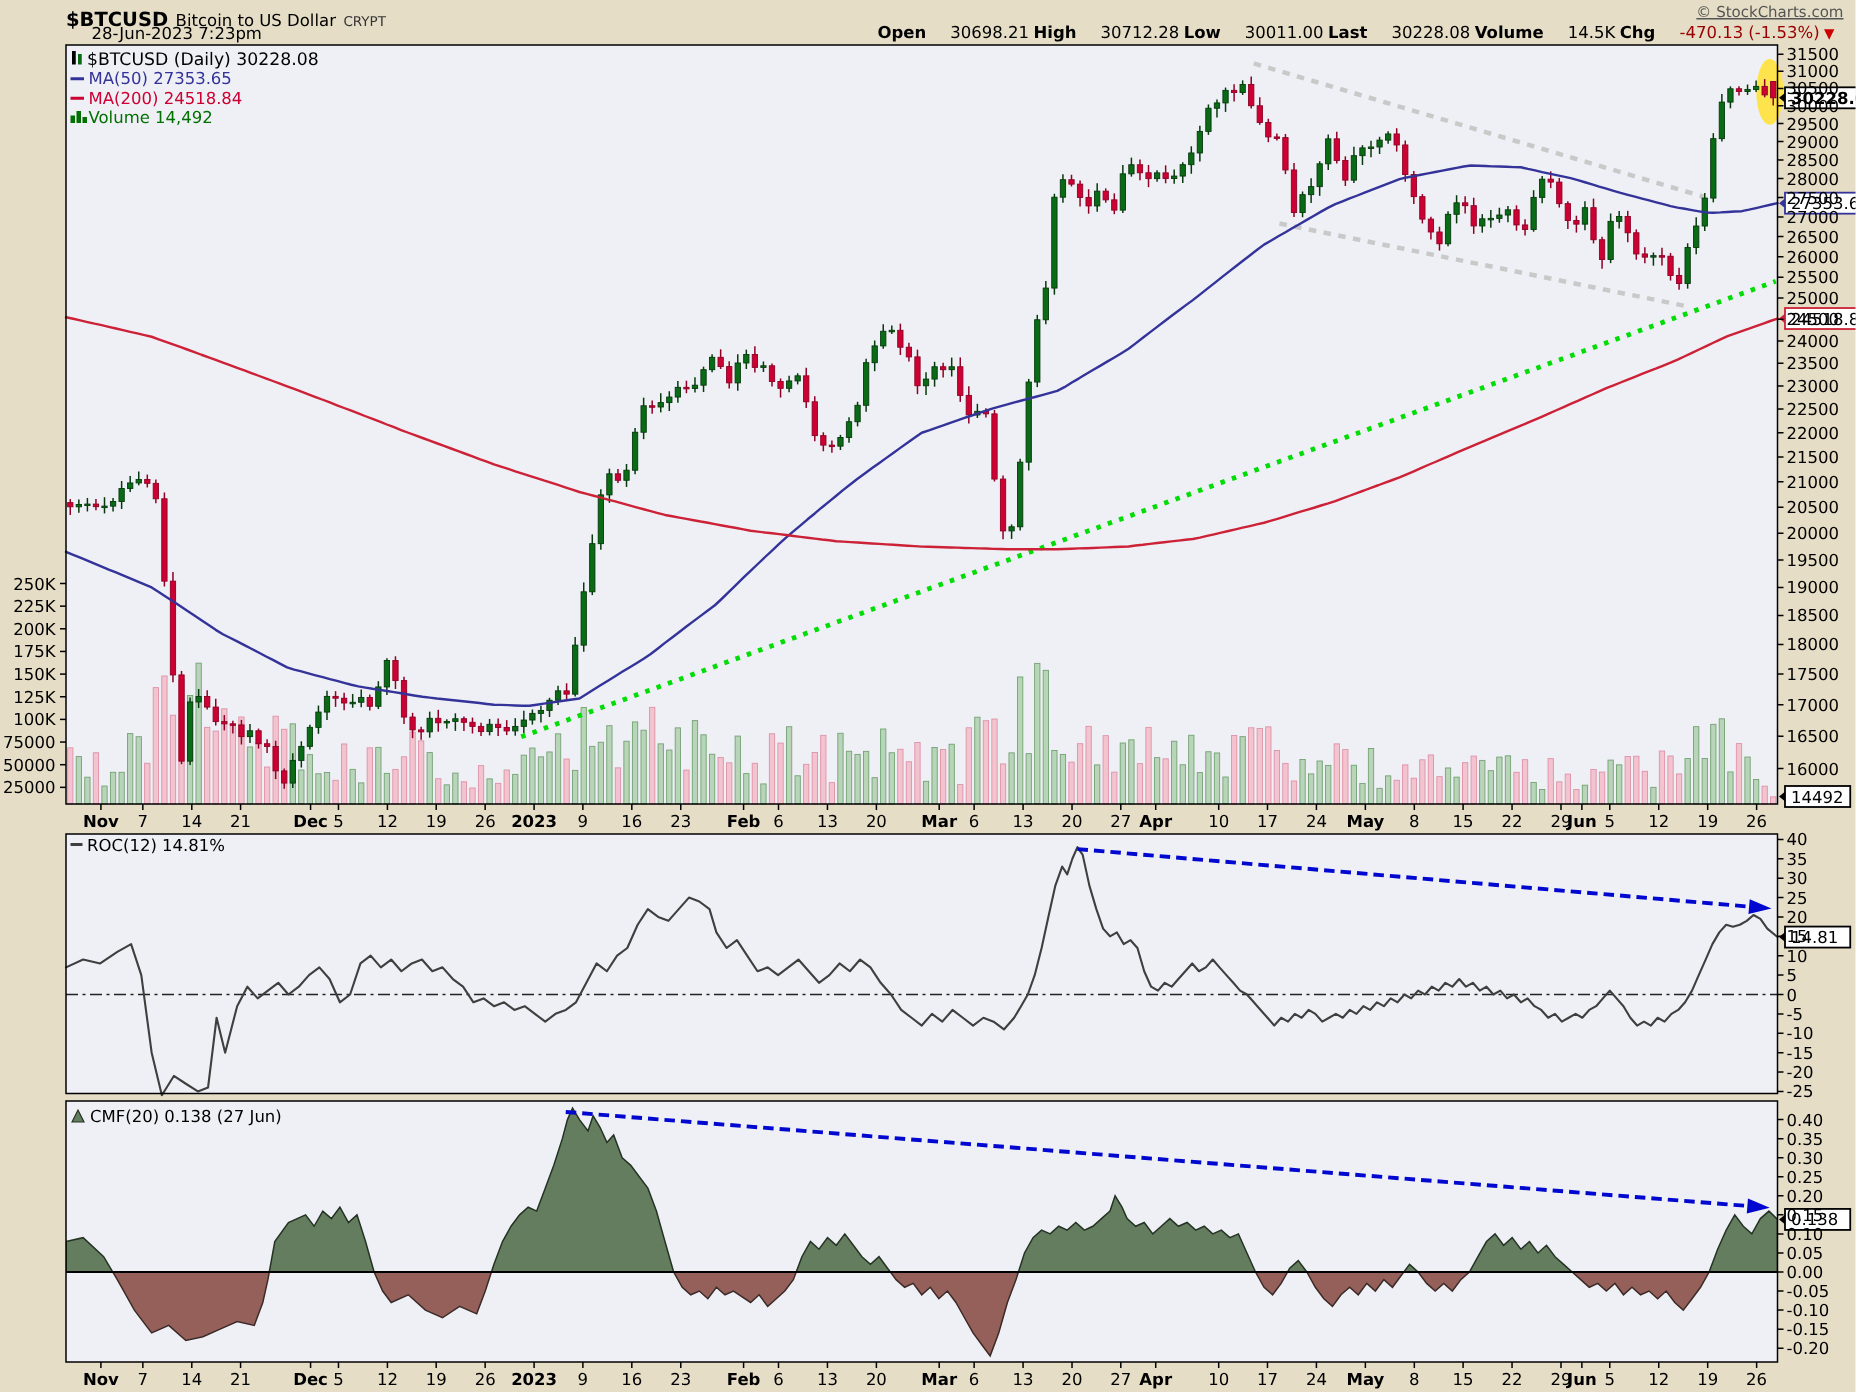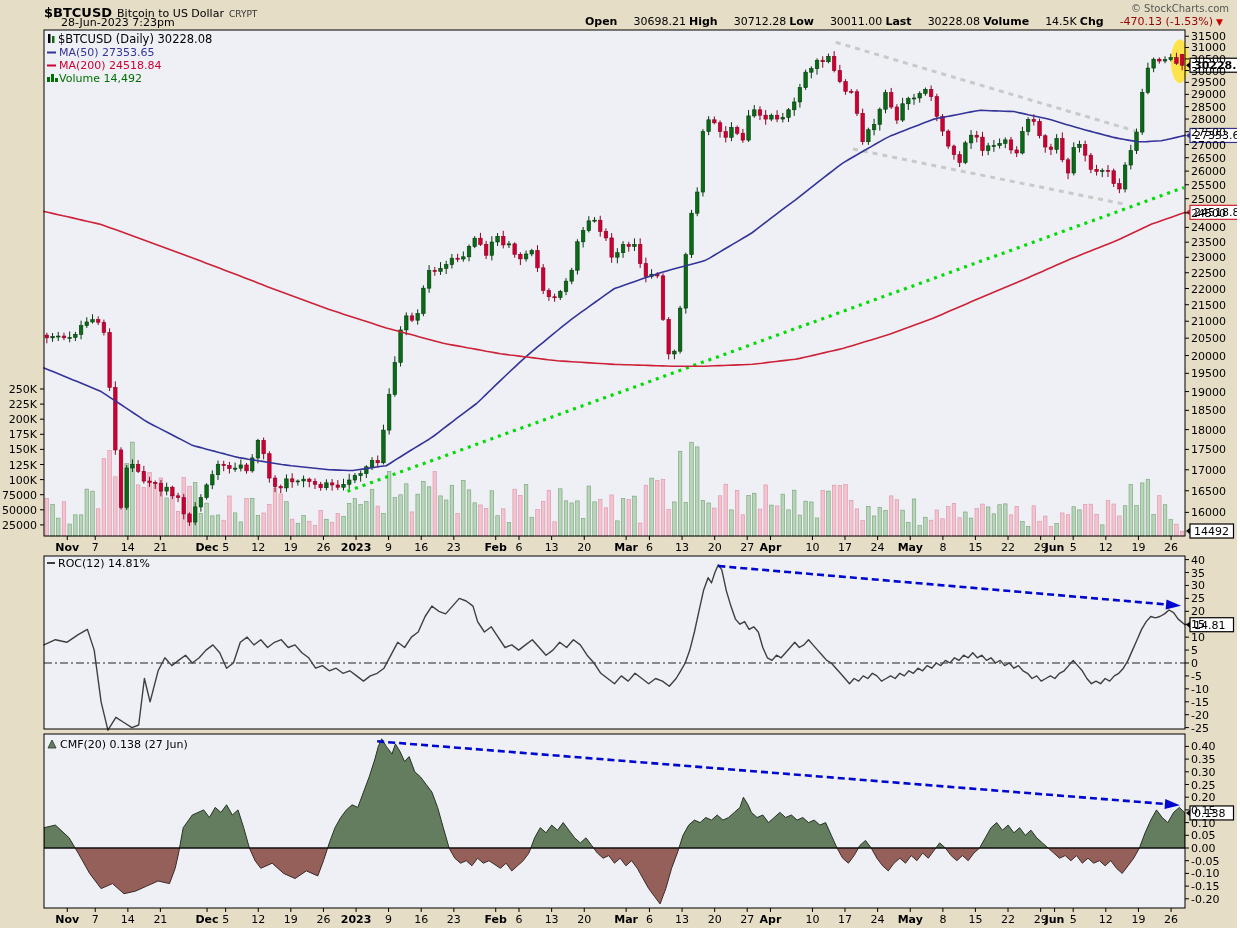--- a/index.html
+++ b/index.html
@@ -2,21 +2,21 @@
 <html><head>
 <meta charset="utf-8">
 <style>
   html,body{margin:0;padding:0;}
   .screen{position:relative;width:1237px;height:928px;background:#e5ddc5;overflow:hidden;
           font-family:"DejaVu Sans","Liberation Sans",sans-serif;}
   .hdr-row1{position:absolute;left:44px;top:2px;white-space:nowrap;}
   .sym{font-size:13px;font-weight:bold;color:#000;}
   .symname{font-size:11px;color:#000;margin-left:5px;}
   .exch{font-size:9px;color:#333;margin-left:5px;}
-  .copyright{position:absolute;right:8px;top:3px;font-size:10px;color:#555;}
+  .copyright{position:absolute;right:8px;top:3px;font-size:10px;color:#555;text-decoration:underline;}
   .hdr-row2{position:absolute;left:44px;top:16px;font-size:11px;color:#000;margin-left:17px;}
   .quotebar{position:absolute;right:14px;top:15px;font-size:11px;color:#000;white-space:nowrap;}
   .quotebar .ql{font-weight:bold;margin-left:3px;}
   .quotebar .qv{margin-left:16px;}
   .quotebar .chg{color:#990000;}
   .dd{color:#cc0000;font-size:9px;margin-left:3px;cursor:pointer;}
   svg{position:absolute;left:0;top:0;}
   text{font-family:"DejaVu Sans","Liberation Sans",sans-serif;}
 </style>
 </head>

